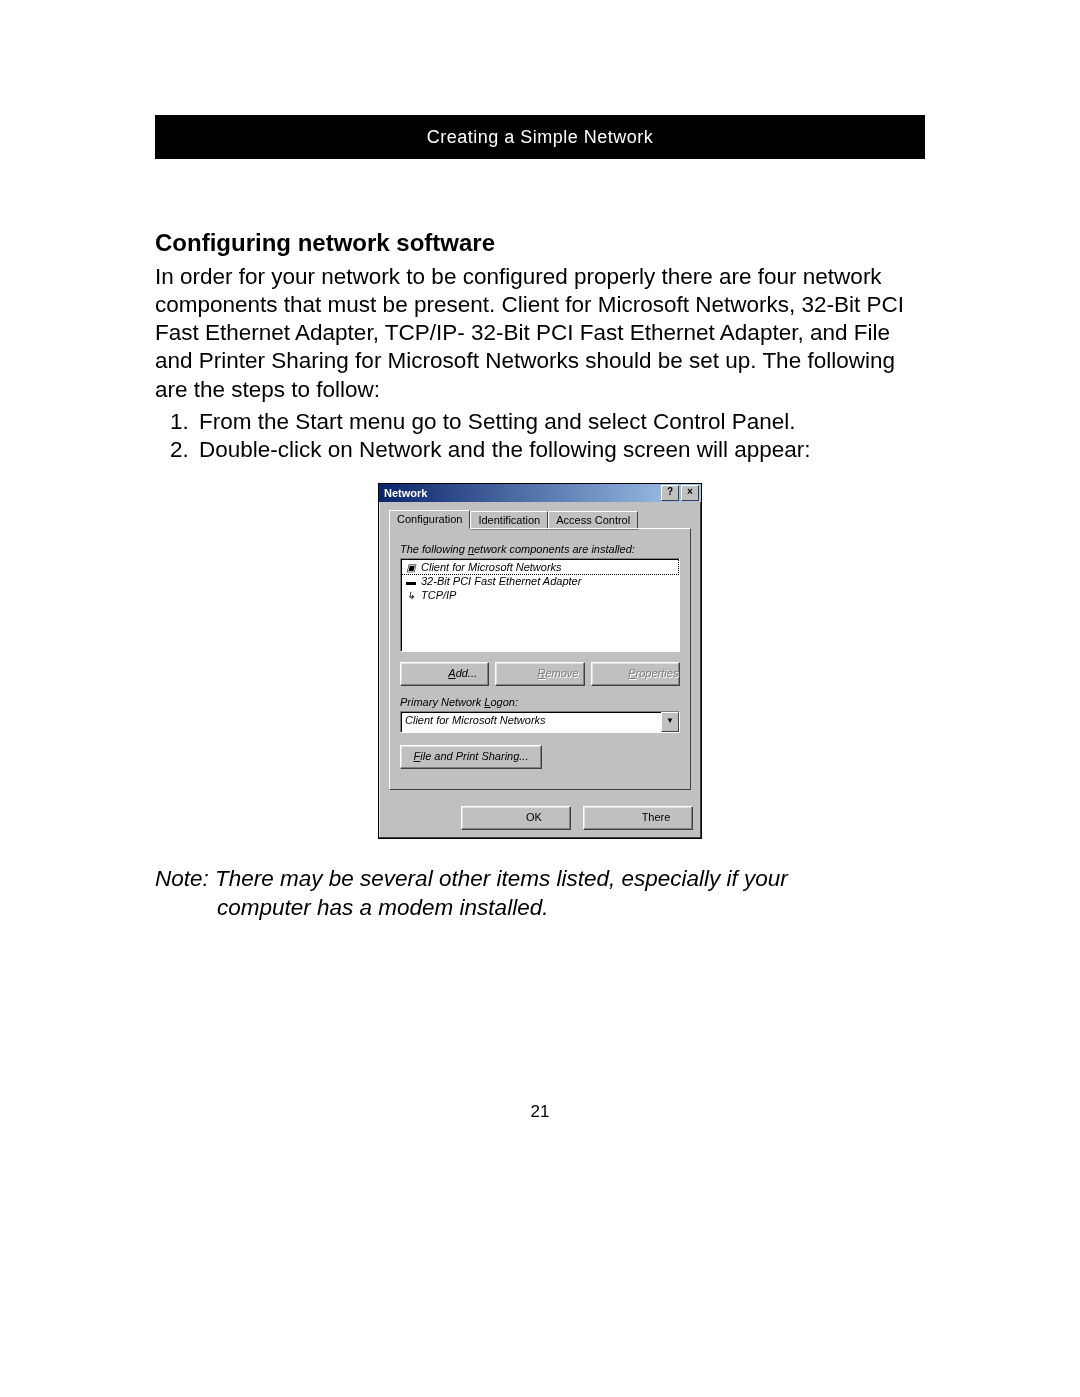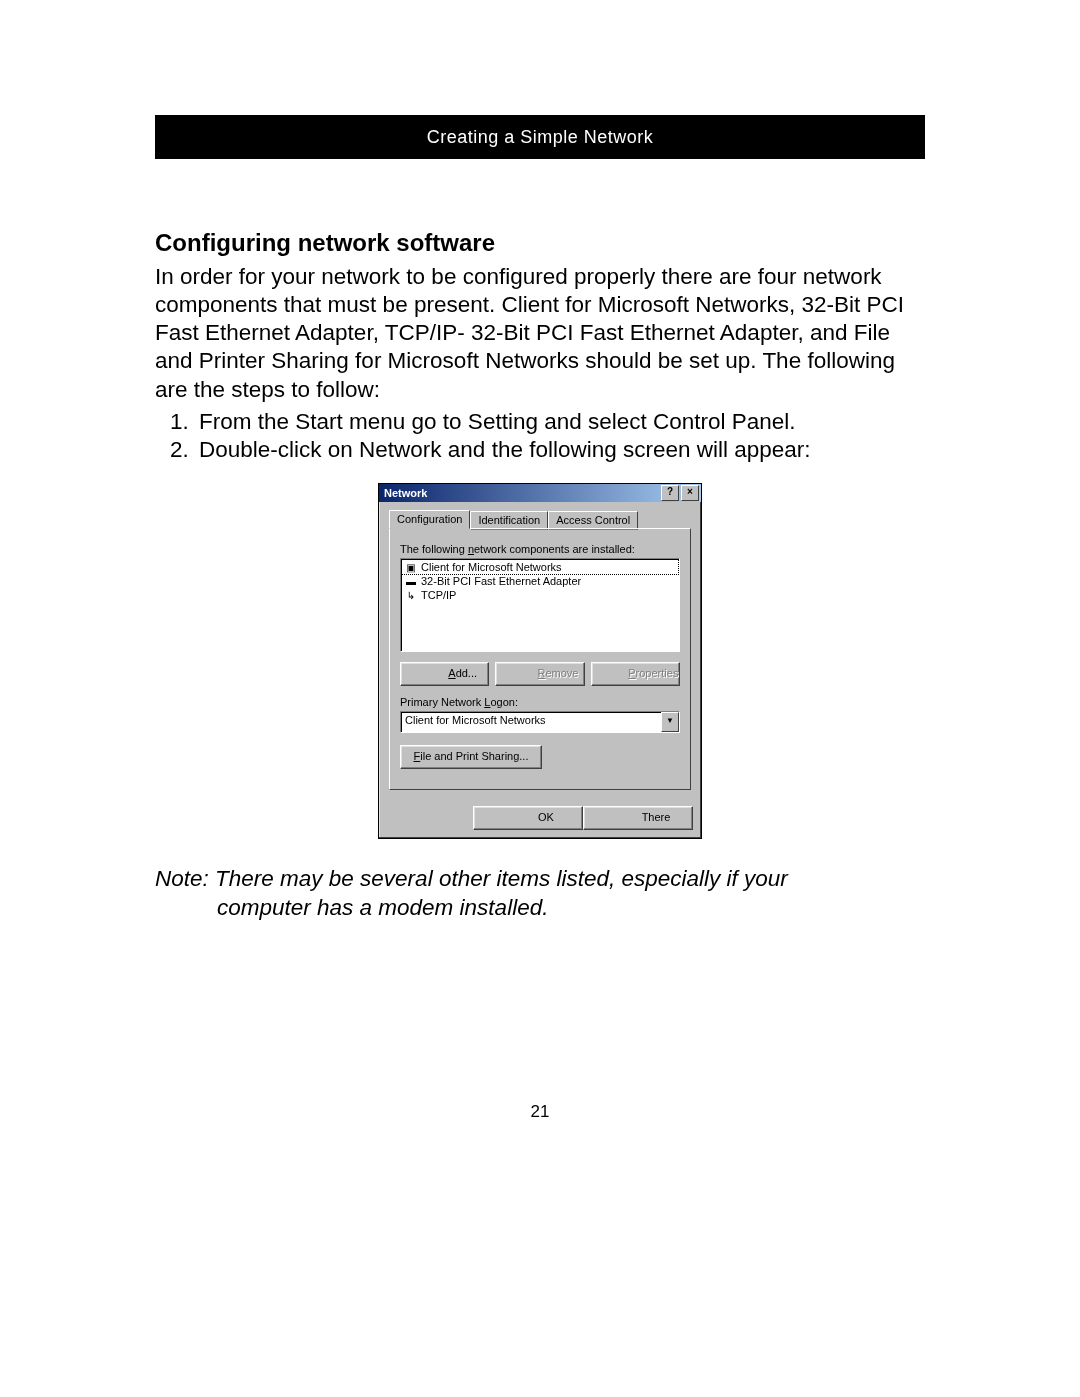--- a/index.html
+++ b/index.html
@@ -135,20 +135,21 @@
     border-bottom: 1px solid #c0c0c0;
     z-index: 2;
   }
   .tab-panel {
     border-top: 1px solid #fff;
     border-left: 1px solid #fff;
     border-right: 1px solid #404040;
     border-bottom: 1px solid #404040;
     padding: 14px 10px 12px 10px;
     position: relative;
+    font-style: italic;
   }
   .lbl {
     font-size: 11px;
     margin-bottom: 3px;
   }
   .ul-char { text-decoration: underline; }
   .listbox {
     background: #fff;
     border-top: 1px solid #808080;
     border-left: 1px solid #808080;
@@ -256,21 +257,21 @@
   .group-lbl {
     position: absolute;
     top: -8px; left: 6px;
     background: #c0c0c0;
     padding: 0 3px;
     font-size: 11px;
   }
   .dlg-footer {
     display: flex;
     justify-content: flex-end;
-    gap: 0;
+    gap: 12px;
     padding: 6px 8px 8px 8px;
   }
   .dlg-footer .w-btn {
     flex: 0 0 72px;
   }
 </style>
 </head>
 <body>
 
 <div class="page">

